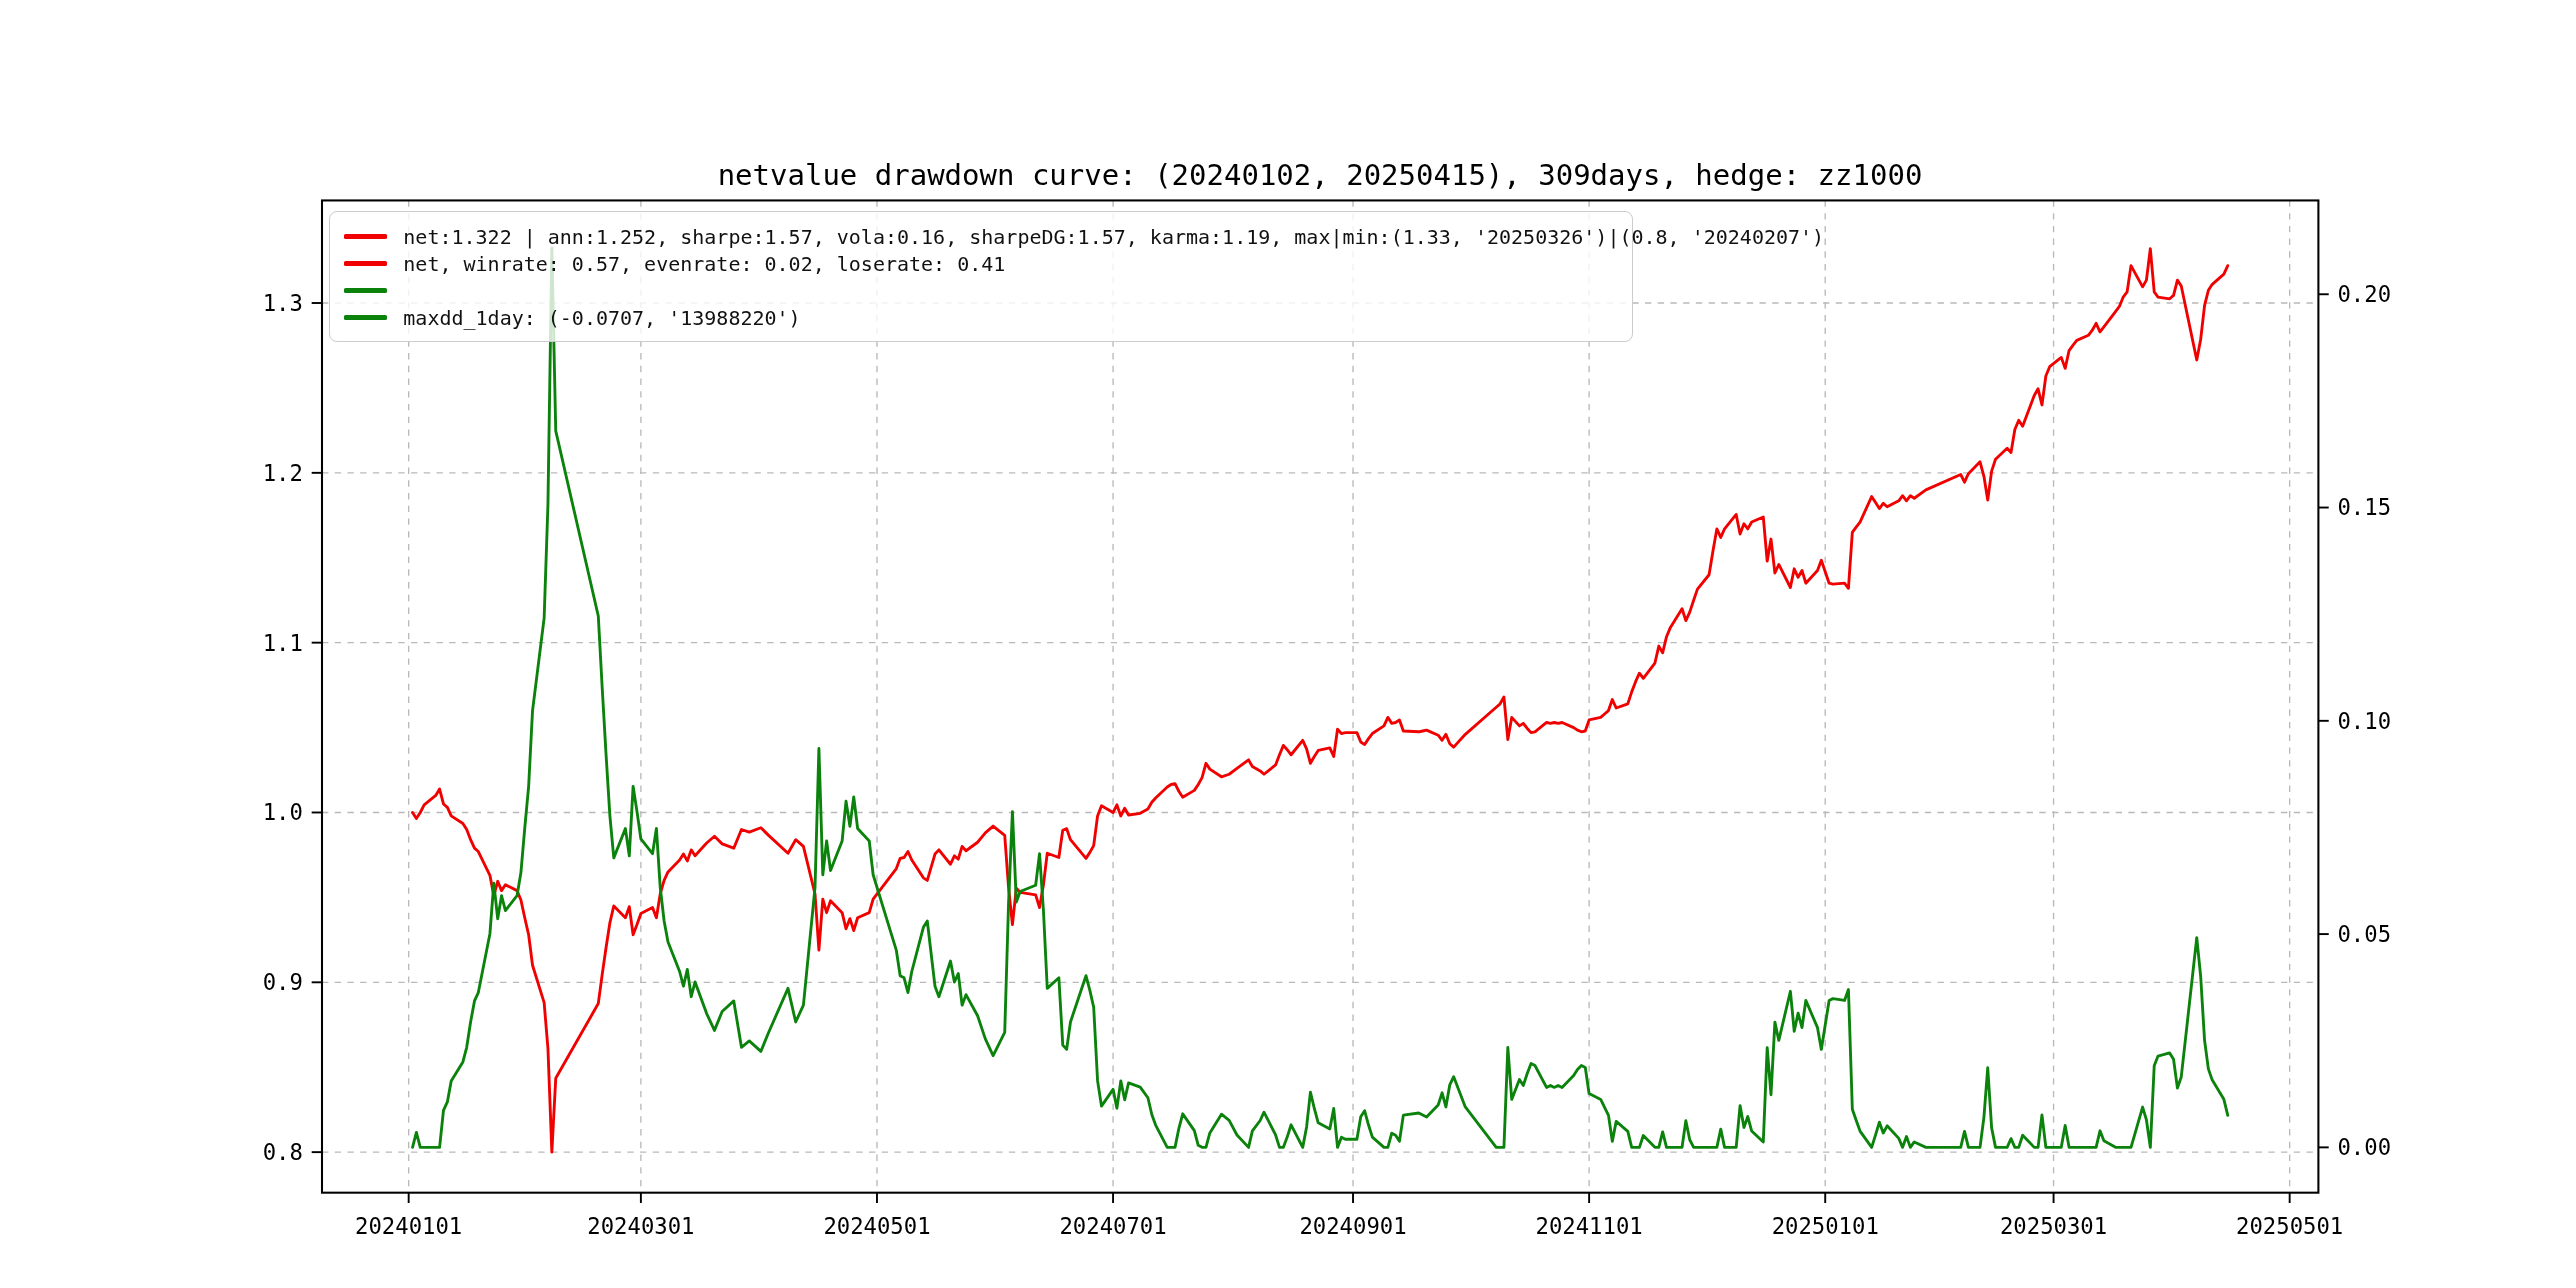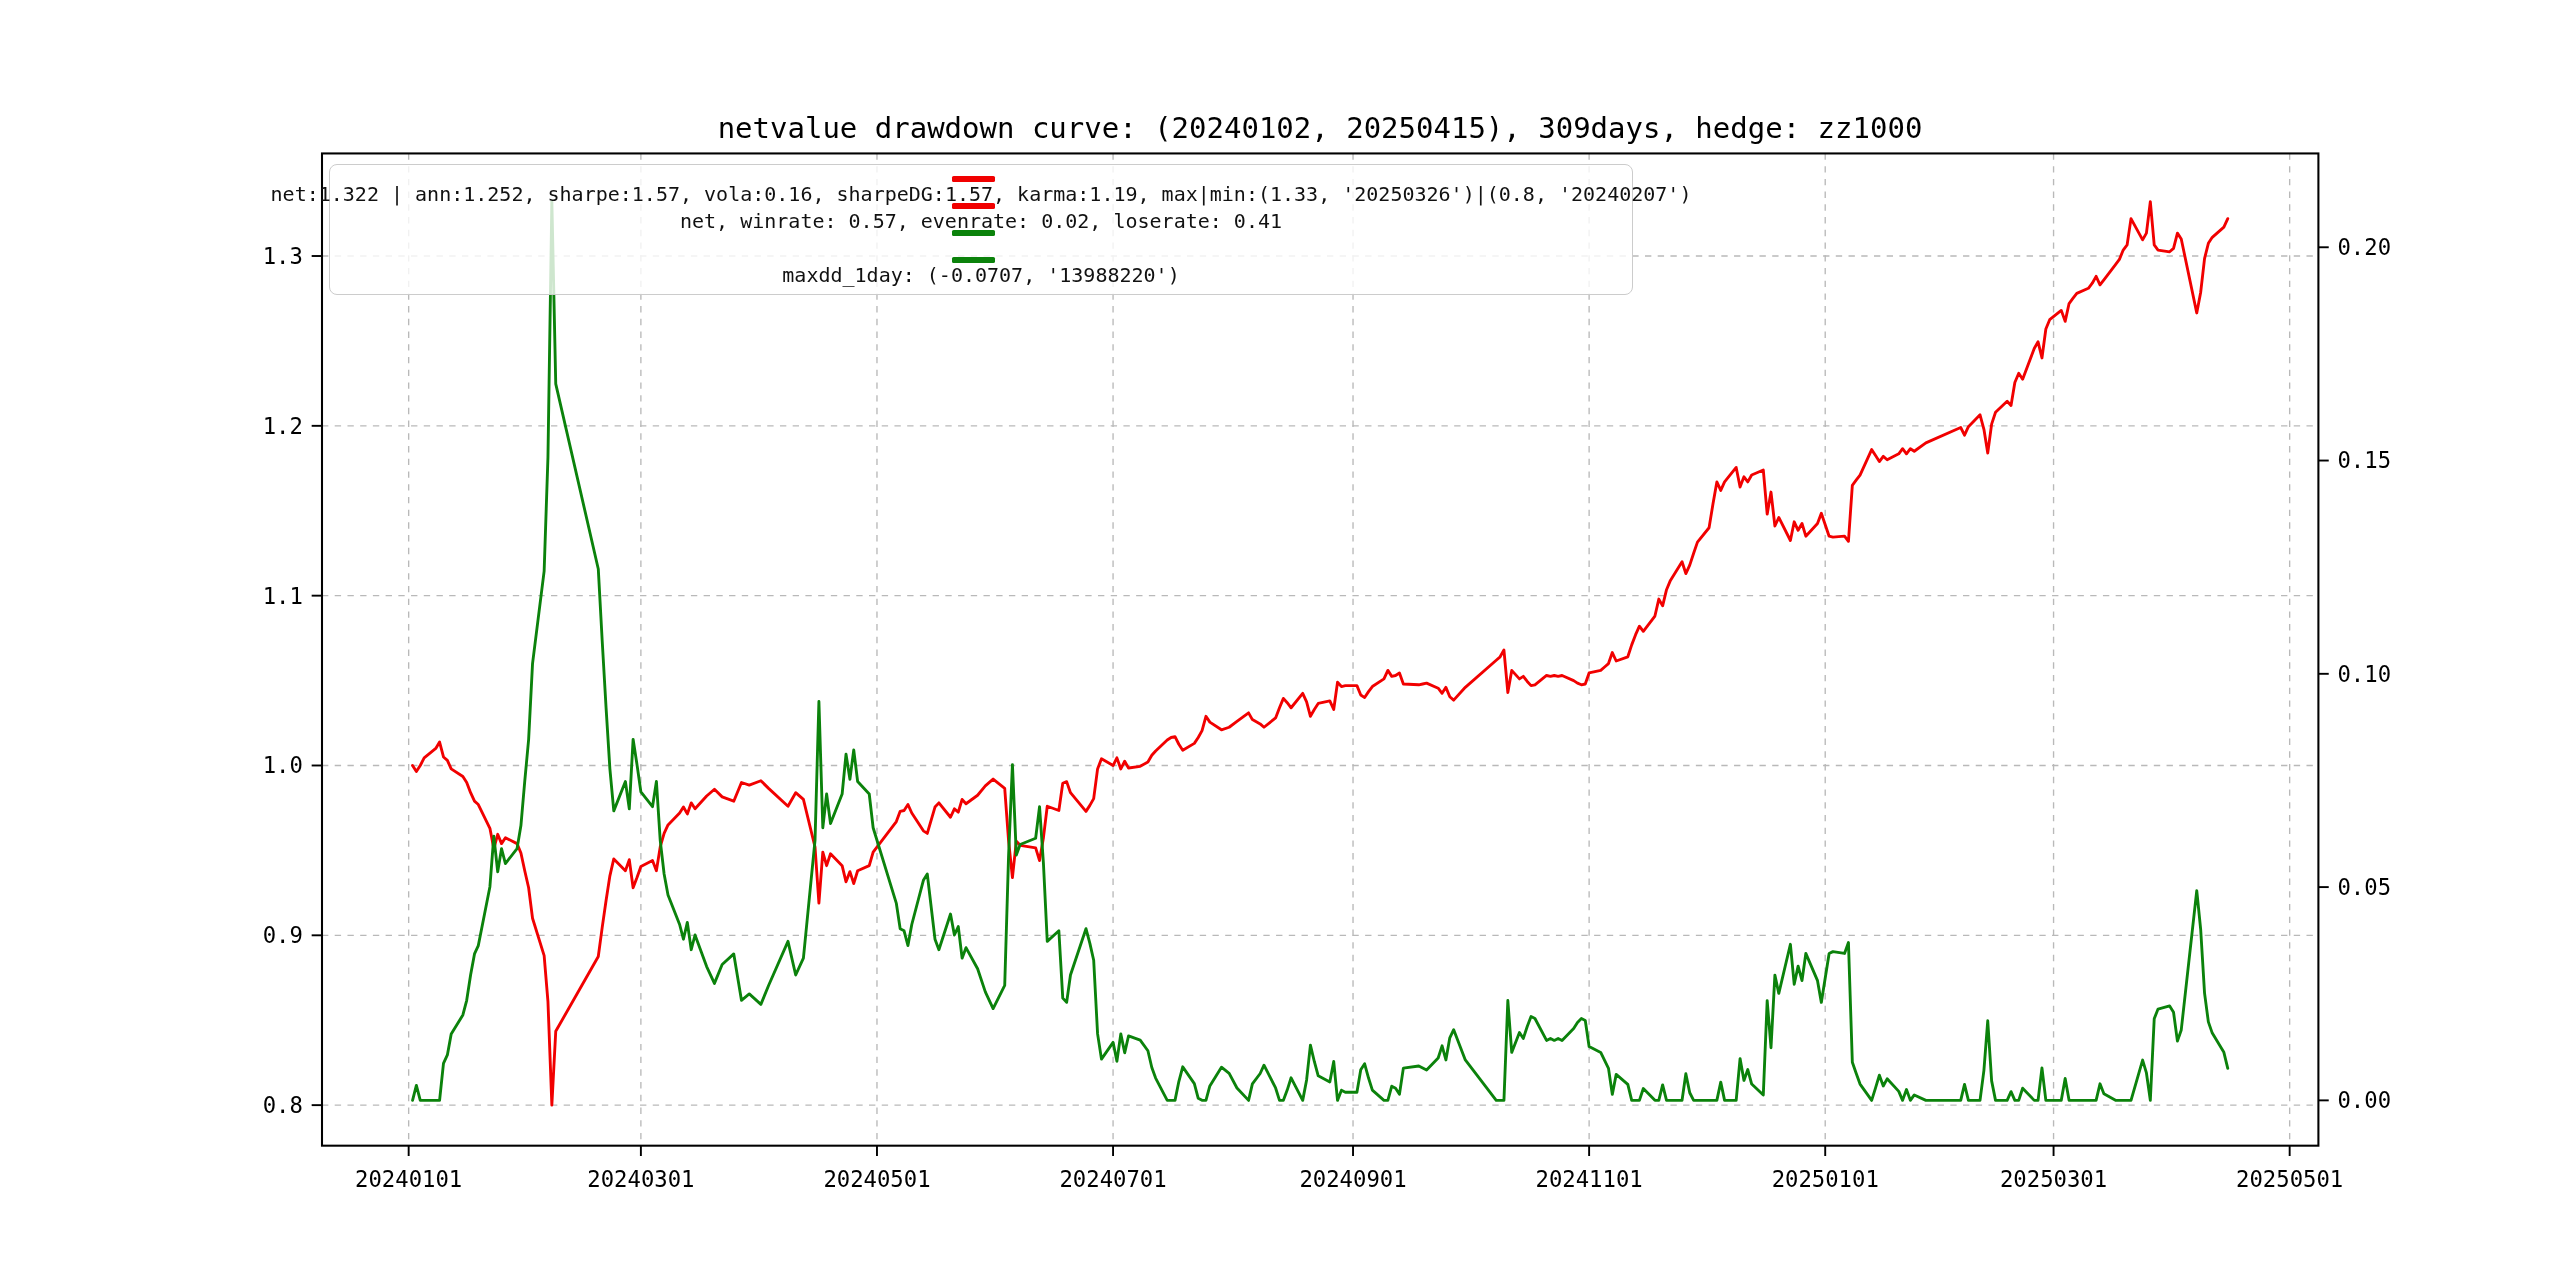--- a/index.html
+++ b/index.html
@@ -1,24 +1,24 @@
 <!DOCTYPE html>
 <html style="font-size:12.7px"><head>
 <meta charset="utf-8">
 <style>
   html,body{margin:0;padding:0;background:#ffffff;}
   body{width:2576px;height:1288px;position:relative;font-family:"DejaVu Sans Mono",monospace;}
-  .figure{position:absolute;inset:0;background:#ffffff;}
+  .figure{position:absolute;inset:0;background:#ffffff;margin-top:47px;}
   .chart-title{position:absolute;left:1320px;top:111px;transform:translateX(-50%);
     font-size:29px;color:#000;white-space:nowrap;letter-spacing:0px;}
   svg{position:absolute;left:0;top:0;}
   .legend{position:absolute;left:329px;top:164px;width:1304px;box-sizing:border-box;
     background:rgba(255,255,255,0.8);border:1.6px solid #cccccc;border-radius:8px;
     padding:11px 14.3px 9.5px 14.3px;z-index:5;}
-  .legend-row{display:flex;align-items:center;height:27px;flex-direction:column;}
+  .legend-row{display:flex;align-items:center;height:27px;}
   .legend-swatch{display:inline-block;width:43px;height:5.6px;border-radius:1.6px;
     margin-right:16px;flex:0 0 auto;}
   .legend-label{font-size:20px;color:#111;white-space:nowrap;}
 </style>
 </head>
 <body>
 
 <div class="figure">
   <div class="chart-title">netvalue drawdown curve: (20240102, 20250415), 309days, hedge: zz1000</div>
 

